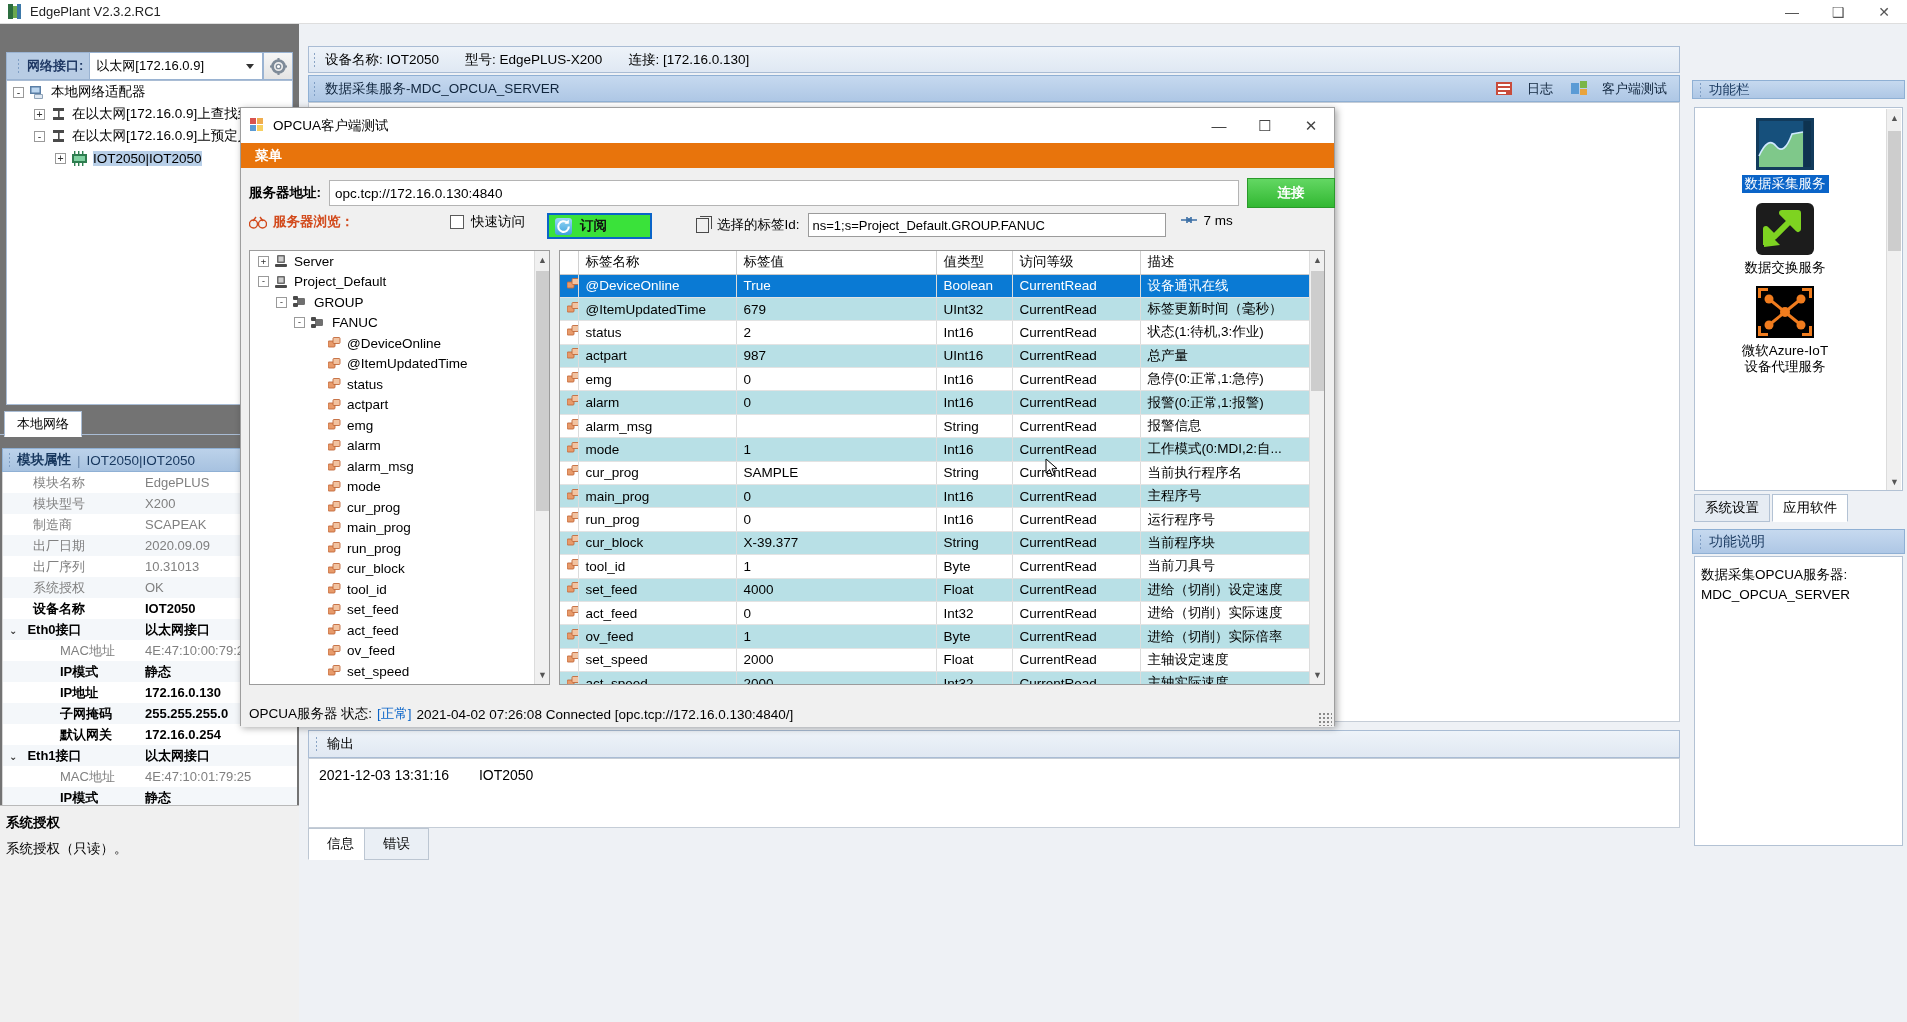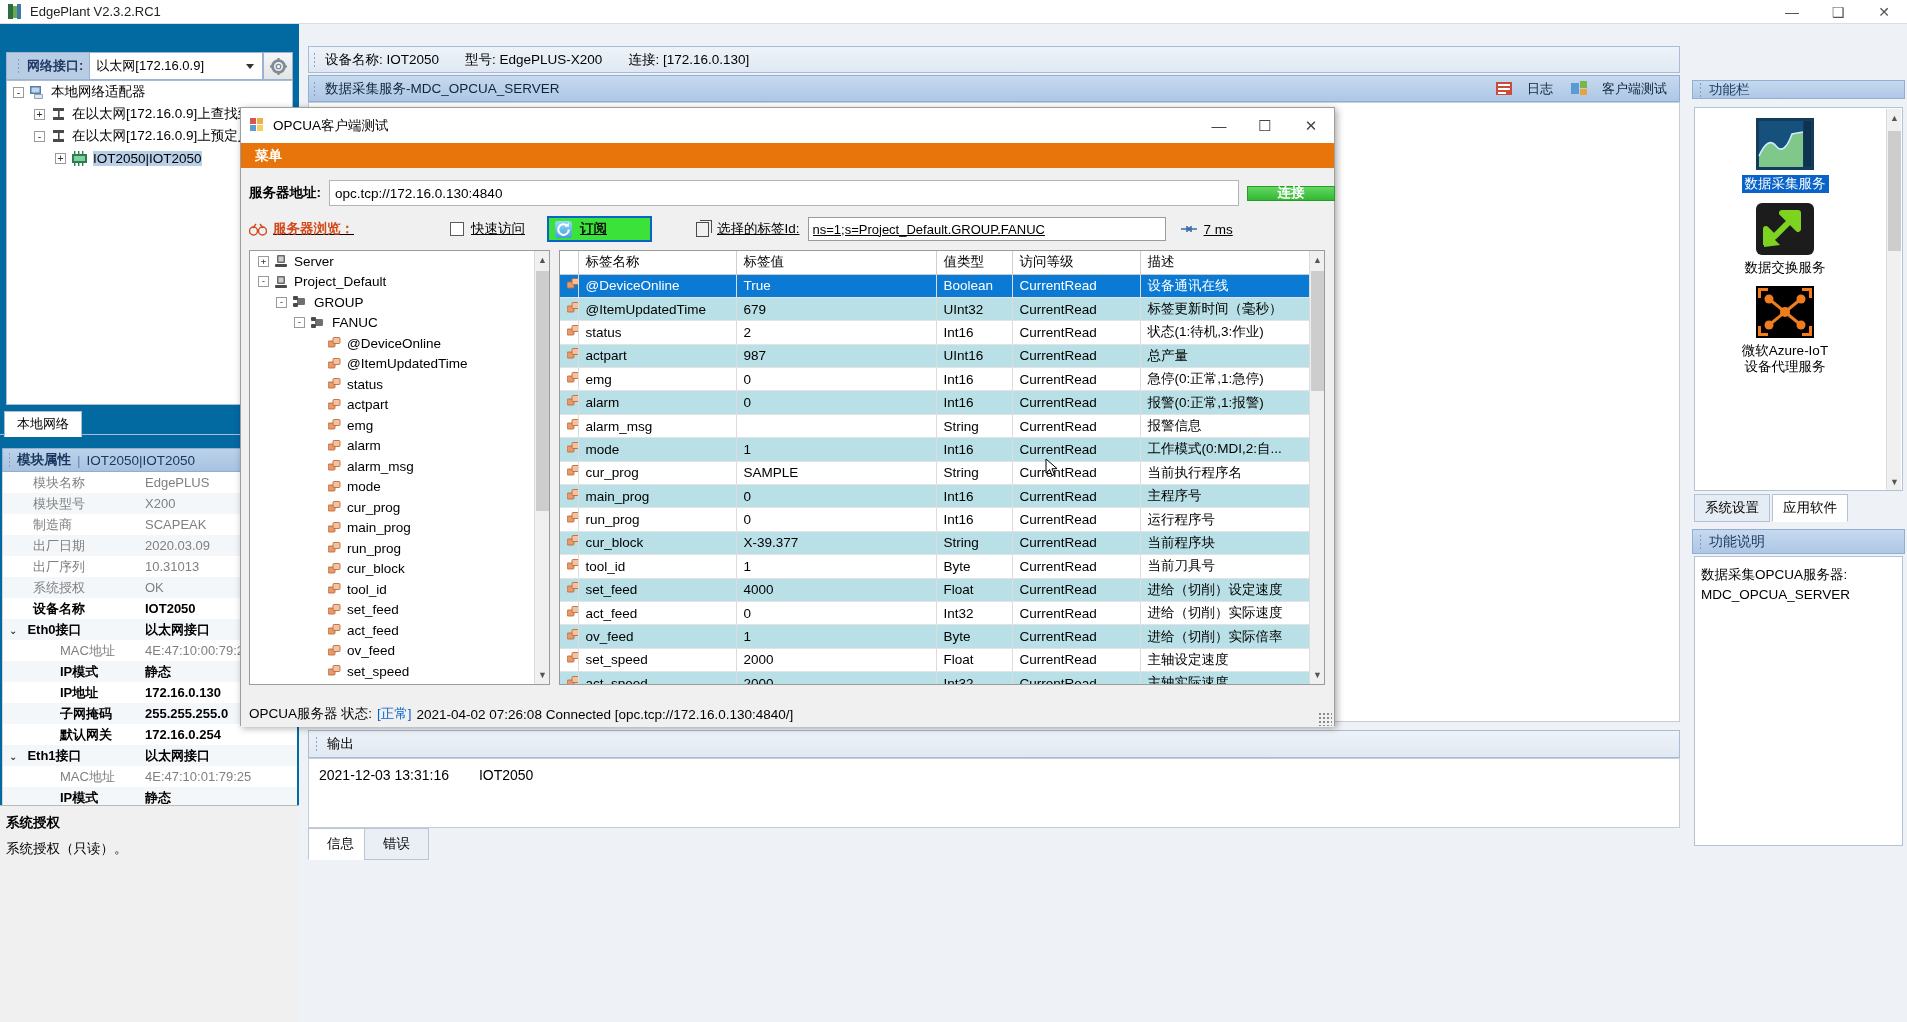--- a/index.html
+++ b/index.html
@@ -25,21 +25,21 @@
   .tb-icon i:nth-child(1){ left:2px; top:1px; width:5px; height:15px; background:#2c6e3f;}
   .tb-icon i:nth-child(2){ left:7px; top:3px; width:4px; height:12px; background:#6aa84f;}
   .tb-icon i:nth-child(3){ left:11px; top:1px; width:4px; height:15px; background:#3c78a8;}
   .tb-title { font-size: 13px; color: #222; }
   .tb-buttons { margin-left: auto; display: flex; height: 24px; }
   .tb-btn { width: 46px; height: 24px; display: flex; align-items: center; justify-content: center; font-size: 14px; color: #555; }
 
   
   .left-panel {
     position: absolute; left: 0; top: 24px; width: 299px; height: 854px;
-    background: #0369a1;
+    background: #737373;
   }
   .ni-bar { position:absolute; left:6px; top:28px; width:287px; height:28px;
             display:flex; align-items:center; }
   .ni-label { background:#b8cce4; color:#1f3864; font-weight:bold; font-size:13px;
               padding:4px 6px 4px 10px; height:28px; display:flex; align-items:center;
               border:1px solid #9ab3d2; border-right:none; }
   .ni-label .grip { display:inline-block; width:4px; height:16px; margin-right:6px;
               background-image: radial-gradient(#7f9ec4 40%, transparent 41%);
               background-size: 3px 4px; }
   .ni-combo { flex:1; height:28px; background:#fff; border:1px solid #9ab3d2;
@@ -177,25 +177,25 @@
   .dlg-title .btns { margin-left:auto; display:flex; }
   .dlg-title .b { width:46px; height:35px; display:flex;align-items:center;justify-content:center;font-size:15px;color:#444;}
   .dlg-menu { height:25px; background:#e8740c; display:flex; align-items:center;
               padding-left:14px; color:#fff; font-weight:bold; font-size:13.5px; }
   .dlg-body { position:relative; height:559px; background:#f0f0f0; }
 
   .addr-row { position:absolute; left:0; top:10px; width:1095px; height:30px; display:flex; align-items:center; }
   .addr-row .lb { margin-left:8px; font-weight:bold; font-size:13.5px; }
   .addr-row input.af { margin-left:8px; width:910px; height:26px; border:1px solid #b4b4b4;
               background:#fff; font-size:13.5px; padding-left:5px; font-family:"Liberation Sans",sans-serif;}
-  .btn-connect { margin-left:8px; width:88px; height:15px; background:linear-gradient(#63d763,#32b832);
+  .btn-connect { margin-left:8px; width:88px; height:30px; background:linear-gradient(#63d763,#32b832);
               border:1px solid #2a9a2a; color:#fff; font-weight:bold; font-size:13.5px;
               display:flex;align-items:center;justify-content:center;font-family:Liberation Serif, serif; }
 
-  .tool-row { position:absolute; left:0; top:45px; width:1095px; height:32px; display:flex; align-items:center;text-decoration:underline; }
+  .tool-row { position:absolute; left:0; top:45px; width:1095px; height:32px; display:flex; align-items:flex-start; }
   .browse-lbl { margin-left:8px; color:#d2491b; font-weight:bold; font-size:13.5px; display:flex; align-items:center; gap:6px;}
   .chk { margin-left:96px; display:flex; align-items:center; gap:7px; font-size:13.5px;}
   .chk .box { width:14px;height:14px;border:1px solid #5a5a5a;background:#fff;display:inline-block;}
   .btn-sub { margin-left:22px; width:105px; height:26px; background:#3ae23a; border:2px solid #0a64c8;
              display:flex; align-items:center; gap:8px; padding-left:6px; font-weight:bold; font-size:13.5px; color:#111;}
   .sub-ic { width:17px;height:17px;border-radius:3px;background:linear-gradient(#9ad8f5,#3ca2dd);
             display:inline-block; position:relative;}
   .sel-tag { margin-left:44px; display:flex; align-items:center; gap:8px; font-size:13.5px;}
   .sel-tag .copyic { width:13px;height:15px;border:1.4px solid #4a4a4a; display:inline-block; position:relative;}
   .sel-tag .copyic::after{content:"";position:absolute;left:3px;top:-3px;width:11px;height:12px;border:1.4px solid #4a4a4a;border-bottom:none;border-left:none;}
@@ -350,21 +350,21 @@
           <div class="prow">
             <div class="pk">模块型号</div>
             <div class="pv">X200</div>
           </div>
           <div class="prow">
             <div class="pk">制造商</div>
             <div class="pv">SCAPEAK</div>
           </div>
           <div class="prow">
             <div class="pk">出厂日期</div>
-            <div class="pv">2020.03.09</div>
+            <div class="pv">2020.09.09</div>
           </div>
           <div class="prow">
             <div class="pk">出厂序列</div>
             <div class="pv">10.31013</div>
           </div>
           <div class="prow">
             <div class="pk">系统授权</div>
             <div class="pv">OK</div>
           </div>
           <div class="prow">

